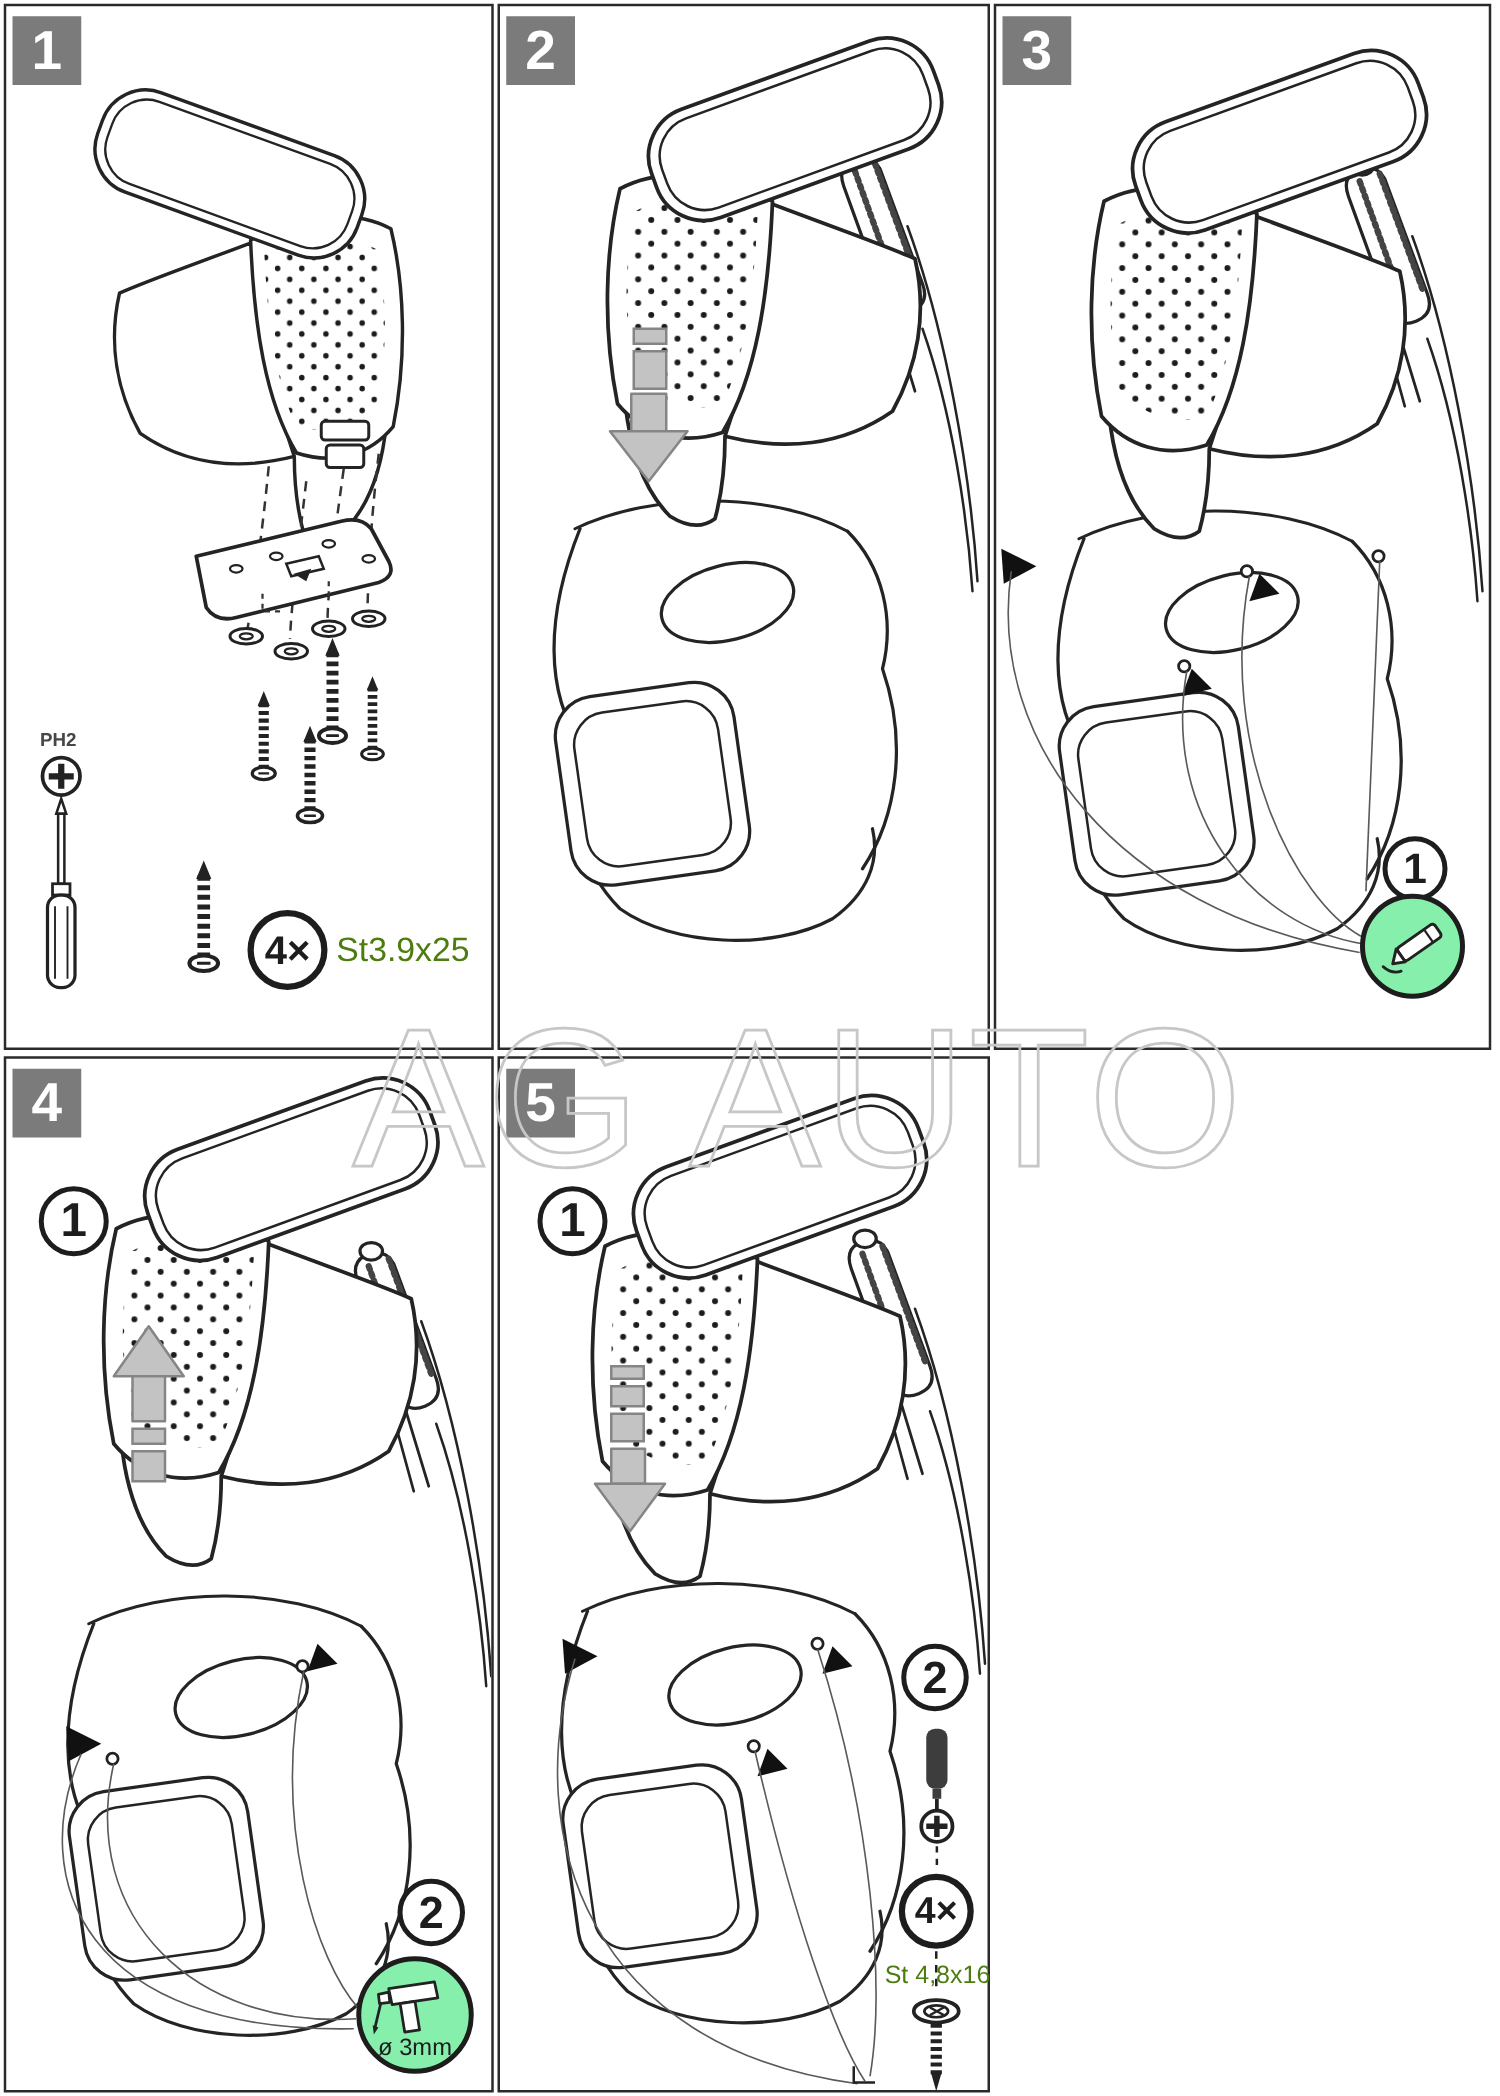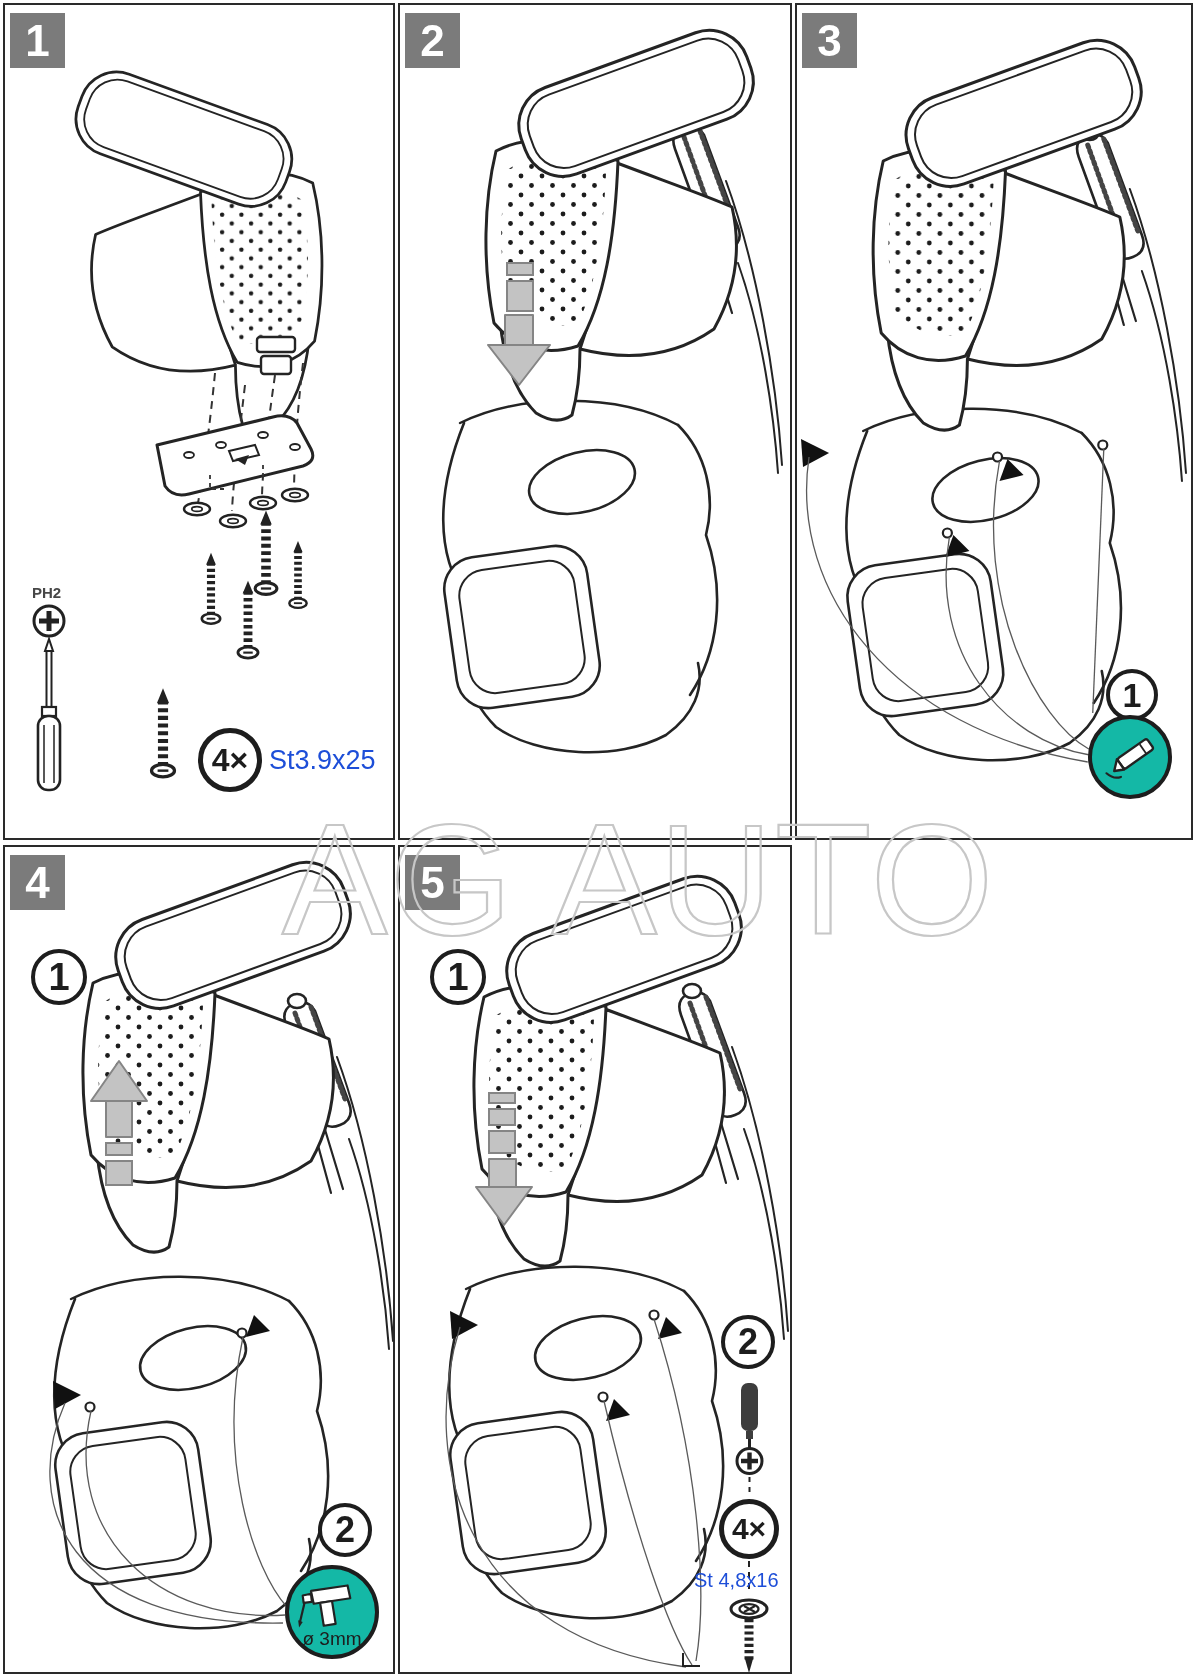--- a/index.html
+++ b/index.html
@@ -11,25 +11,25 @@
   .p3{left:795px;top:3px;width:398px;height:837px;}
   .p4{left:3px;top:845px;width:392px;height:829px;}
   .p5{left:398px;top:845px;width:394px;height:829px;}
   .panel > svg{position:absolute;left:0;top:0;width:100%;height:100%;}
   .badge{position:absolute;left:5px;top:8px;width:55px;height:55px;background:#7b7b7b;
          color:#fff;font-size:44px;font-weight:bold;text-align:center;line-height:55px;z-index:6;}
   .callout{position:absolute;box-sizing:border-box;border:4px solid #1d1d1d;border-radius:50%;
            background:#fff;display:flex;align-items:center;justify-content:center;
            font-weight:bold;color:#1d1d1d;z-index:5;}
   .tool-circle{position:absolute;box-sizing:border-box;border:4px solid #1d1d1d;border-radius:50%;
-           background:#14b8a6;z-index:5;}
+           background:#86efac;z-index:5;}
   .tool-circle svg{position:absolute;left:0;top:0;width:100%;height:100%;}
   .tool-label{position:absolute;left:0;right:0;bottom:5px;text-align:center;
            font-size:19px;color:#1d1d1d;white-space:nowrap;}
-  .lbl{position:absolute;color:#1d4ed8;white-space:nowrap;z-index:5;}
+  .lbl{position:absolute;color:#4d7c0f;white-space:nowrap;z-index:5;}
   .qty{font-weight:bold;}
   .watermark{position:absolute;left:282px;top:800px;font-size:158px;font-weight:400;
            letter-spacing:2px;line-height:1;color:transparent;
            -webkit-text-stroke:2.2px #c7c7c7;z-index:50;pointer-events:none;white-space:nowrap;text-align:right;}
 </style>
 </head>
 <body>
 
 <svg style="position:absolute;width:0;height:0" aria-hidden="true">
   <defs>
@@ -295,17 +295,17 @@
     </svg>
     <div class="callout" style="left:30px;top:102px;width:56px;height:56px;font-size:38px;">
       <span>1</span>
     </div>
     <div class="callout" style="left:321px;top:468px;width:54px;height:54px;font-size:36px;">
       <span>2</span>
     </div>
     <div class="callout qty" style="left:319px;top:652px;width:60px;height:60px;border-width:5px;font-size:30px;">
       <span>4×</span>
     </div>
-    <div class="lbl" style="left:294px;top:722px;width:112px;font-size:20px;">St 4,8x16</div>
+    <div class="lbl" style="left:294px;top:722px;width:112px;text-align:center;font-size:20px;">St 4,8x16</div>
   </section>
 
   <div class="watermark">AG AUTO</div>
 </div>
 
 </body></html>

